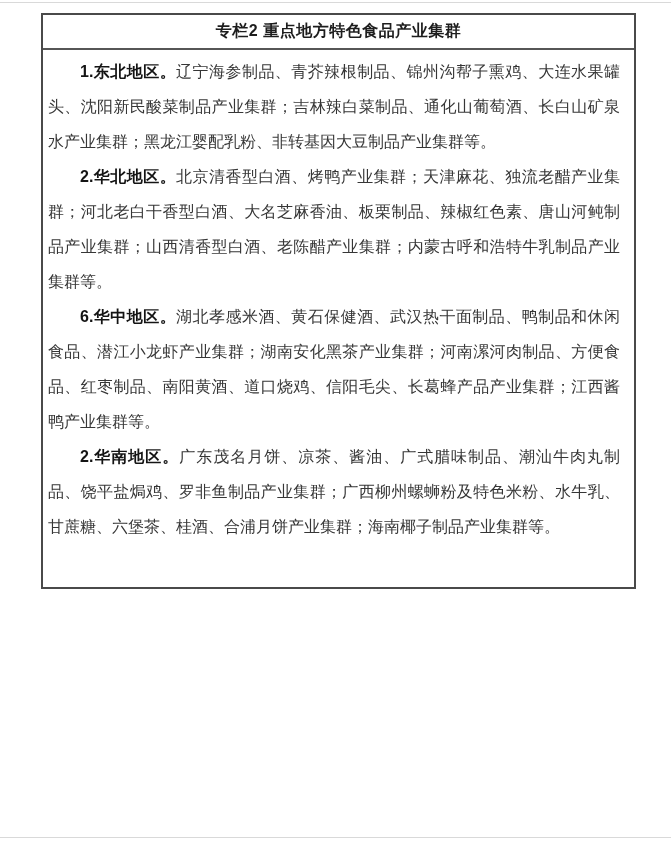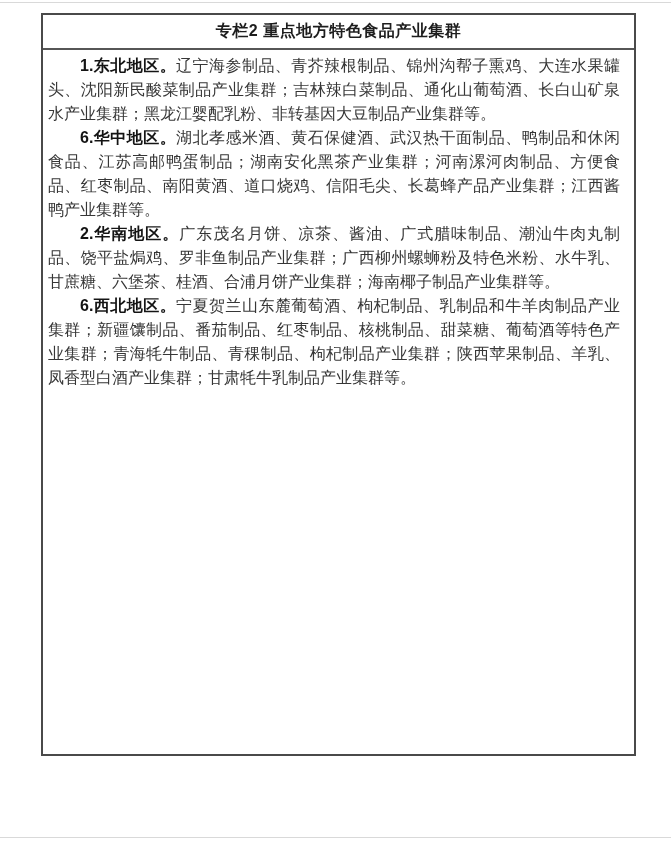--- a/index.html
+++ b/index.html
@@ -22,21 +22,21 @@
     background: #d9d9d9;
   }
   .page-rule.top { top: 2px; }
   .page-rule.bottom { top: 837px; }
 
   .panel {
     position: absolute;
     left: 41px;
     top: 13px;
     width: 595px;
-    height: 743px;
+    height: 576px;
     border: 2px solid #4a4a4a;
     box-sizing: border-box;
     background: #ffffff;
   }
   .panel-title {
     height: 33px;
     border-bottom: 2px solid #565656;
     display: flex;
     align-items: center;
     justify-content: center;
@@ -44,38 +44,38 @@
     font-weight: bold;
     color: #1d1d1d;
     letter-spacing: 0.5px;
   }
   .panel-body {
     padding: 4px 14px 0 5px;
   }
   .panel-body p {
     margin: 0;
     font-size: 16px;
-    line-height: 24px;
+    line-height: 35px;
     color: #363636;
     text-align: justify;
     text-indent: 2em;
     word-break: break-all;
   }
   .panel-body p b {
     color: #141414;
   }
 </style>
 </head>
 <body>
 
 <div class="page-rule top"></div>
 
 <div class="panel">
   <div class="panel-title">专栏2 重点地方特色食品产业集群</div>
   <div class="panel-body">
     <p><b>1.东北地区。</b><span>辽宁海参制品、青芥辣根制品、锦州沟帮子熏鸡、大连水果罐头、沈阳新民酸菜制品产业集群；吉林辣白菜制品、通化山葡萄酒、长白山矿泉水产业集群；黑龙江婴配乳粉、非转基因大豆制品产业集群等。</span></p>
-    <p><b>6.华中地区。</b><span>湖北孝感米酒、黄石保健酒、武汉热干面制品、鸭制品和休闲食品、江苏高邮鸭蛋制品；湖南安化黑茶产业集群；河南漯河肉制品、方便食品、红枣制品、南阳黄酒、道口烧鸡、信阳毛尖、长葛蜂产品产业集群；江西酱鸭产业集群等。</span></p>
+    <p><b>2.华北地区。</b><span>北京清香型白酒、烤鸭产业集群；天津麻花、独流老醋产业集群；河北老白干香型白酒、大名芝麻香油、板栗制品、辣椒红色素、唐山河鲀制品产业集群；山西清香型白酒、老陈醋产业集群；内蒙古呼和浩特牛乳制品产业集群等。</span></p>
+    <p><b>6.华中地区。</b><span>湖北孝感米酒、黄石保健酒、武汉热干面制品、鸭制品和休闲食品、潜江小龙虾产业集群；湖南安化黑茶产业集群；河南漯河肉制品、方便食品、红枣制品、南阳黄酒、道口烧鸡、信阳毛尖、长葛蜂产品产业集群；江西酱鸭产业集群等。</span></p>
     <p><b>2.华南地区。</b><span>广东茂名月饼、凉茶、酱油、广式腊味制品、潮汕牛肉丸制品、饶平盐焗鸡、罗非鱼制品产业集群；广西柳州螺蛳粉及特色米粉、水牛乳、甘蔗糖、六堡茶、桂酒、合浦月饼产业集群；海南椰子制品产业集群等。</span></p>
-    <p><b>6.西北地区。</b><span>宁夏贺兰山东麓葡萄酒、枸杞制品、乳制品和牛羊肉制品产业集群；新疆馕制品、番茄制品、红枣制品、核桃制品、甜菜糖、葡萄酒等特色产业集群；青海牦牛制品、青稞制品、枸杞制品产业集群；陕西苹果制品、羊乳、凤香型白酒产业集群；甘肃牦牛乳制品产业集群等。</span></p>
   </div>
 </div>
 
 <div class="page-rule bottom"></div>
 
 </body></html>

